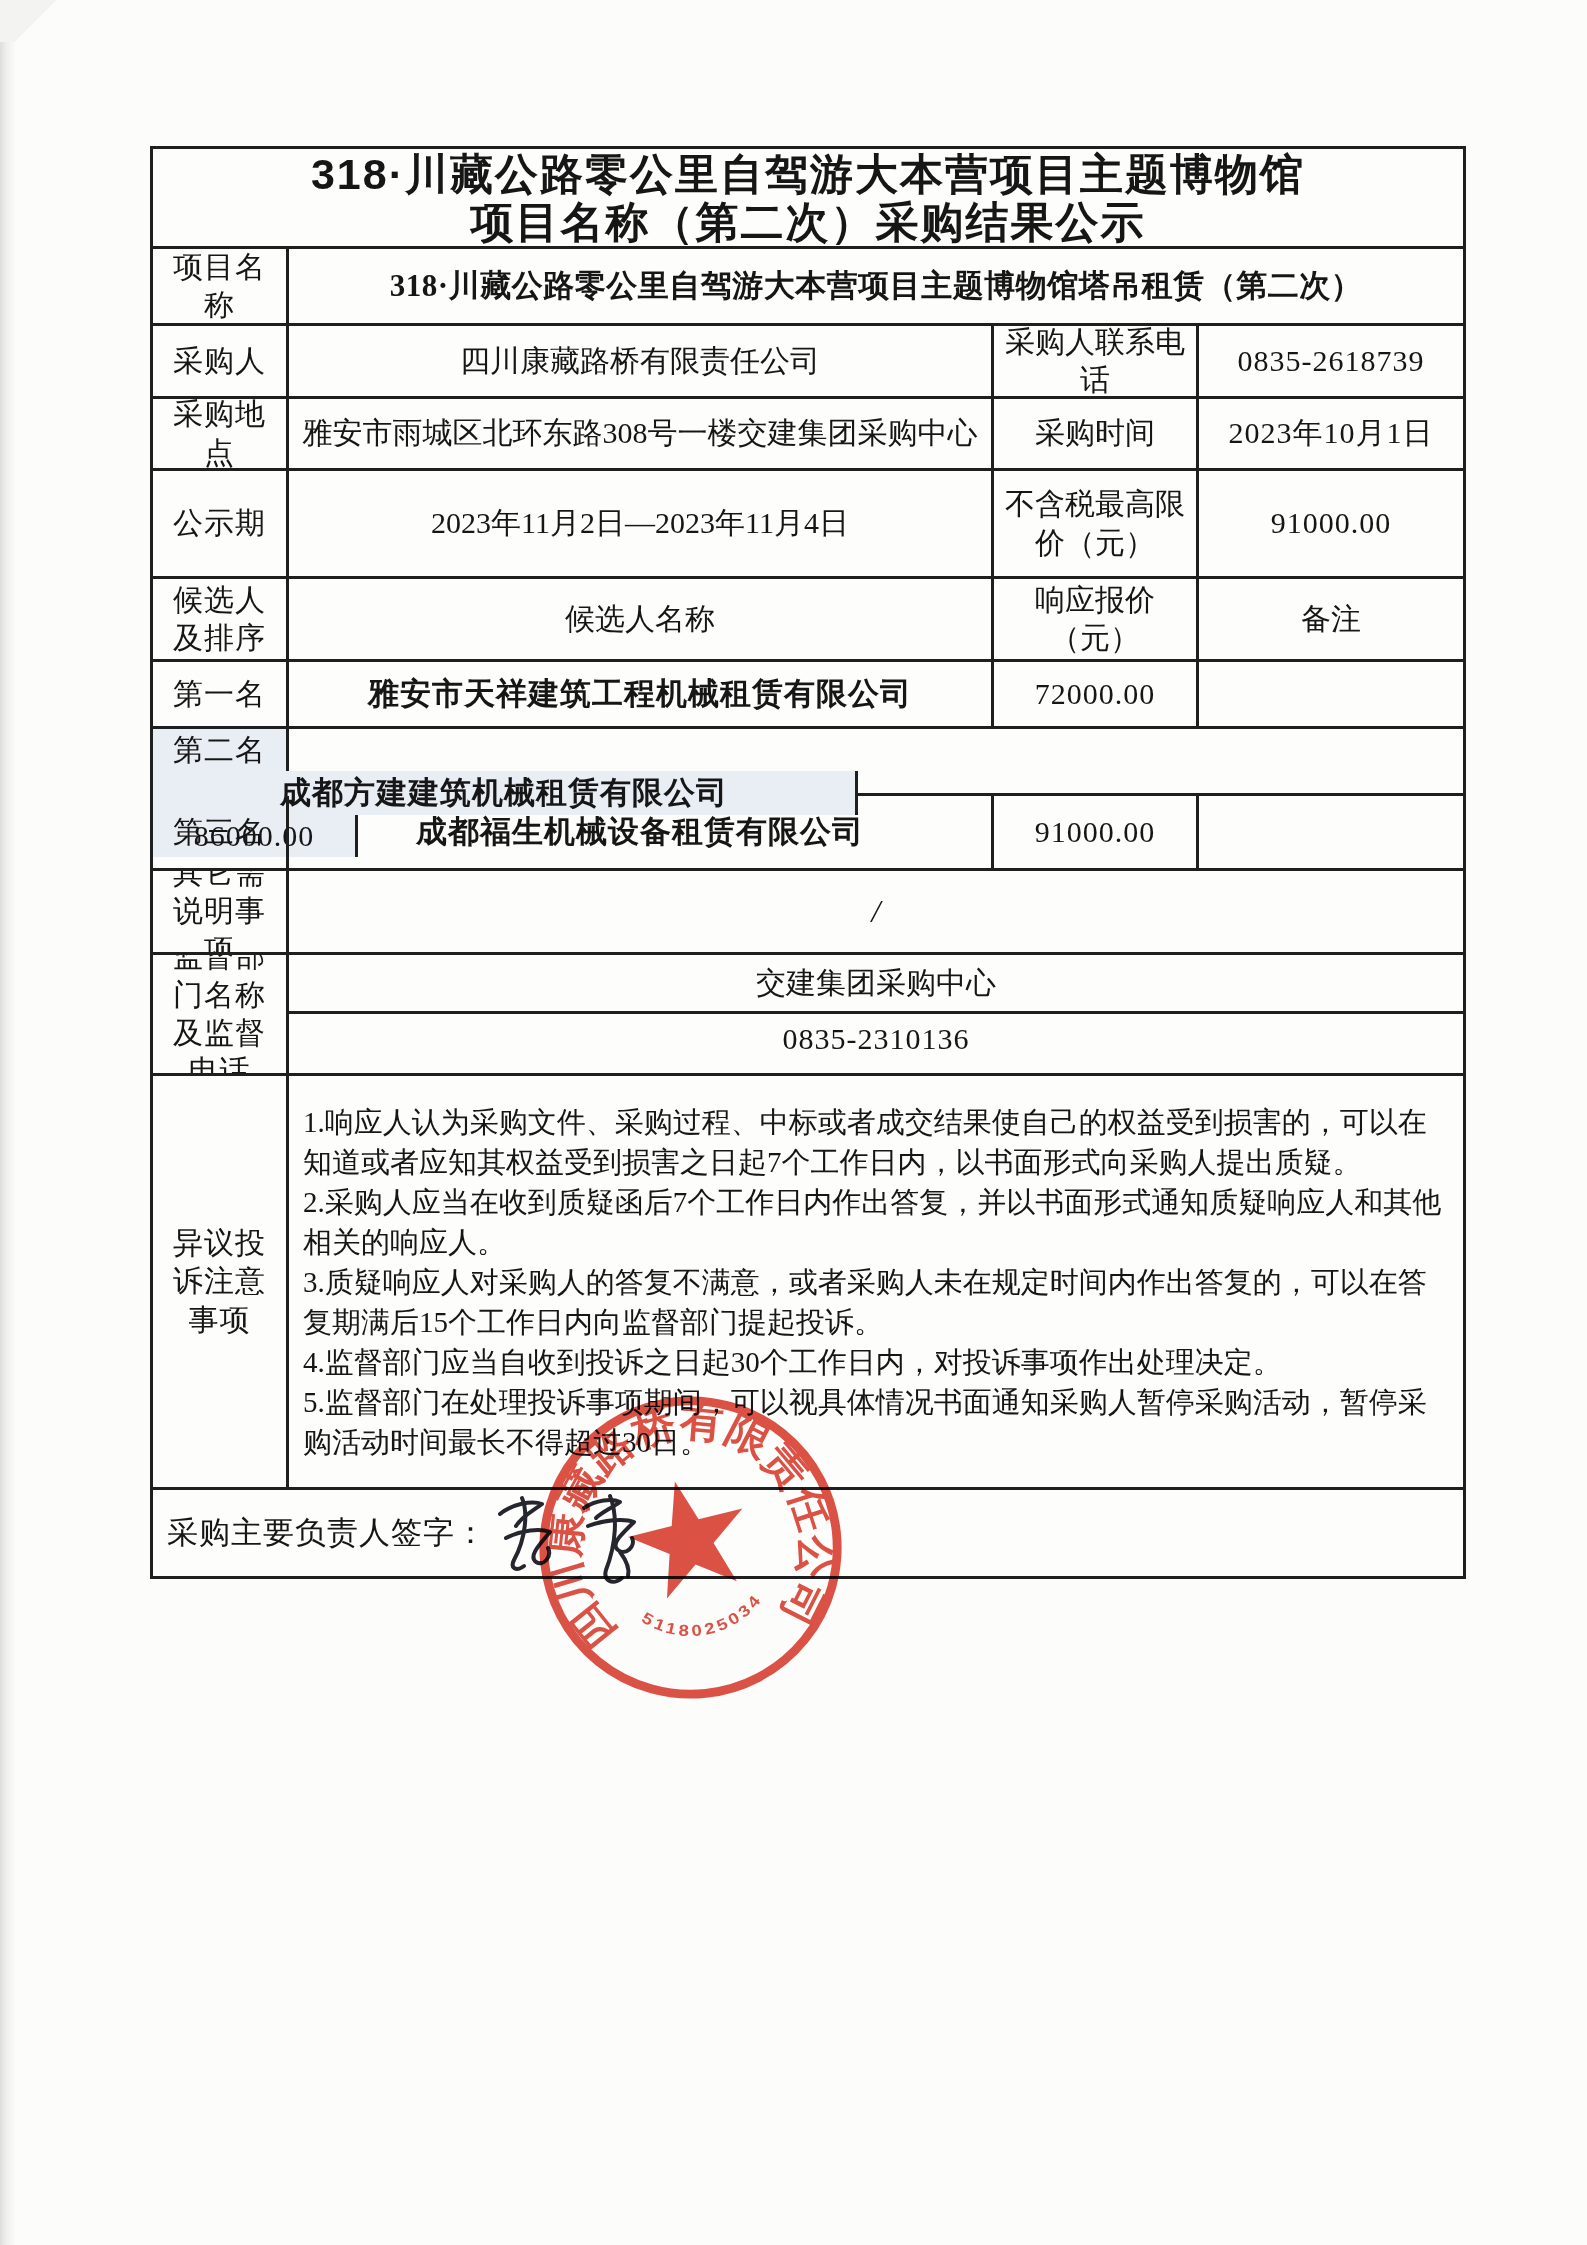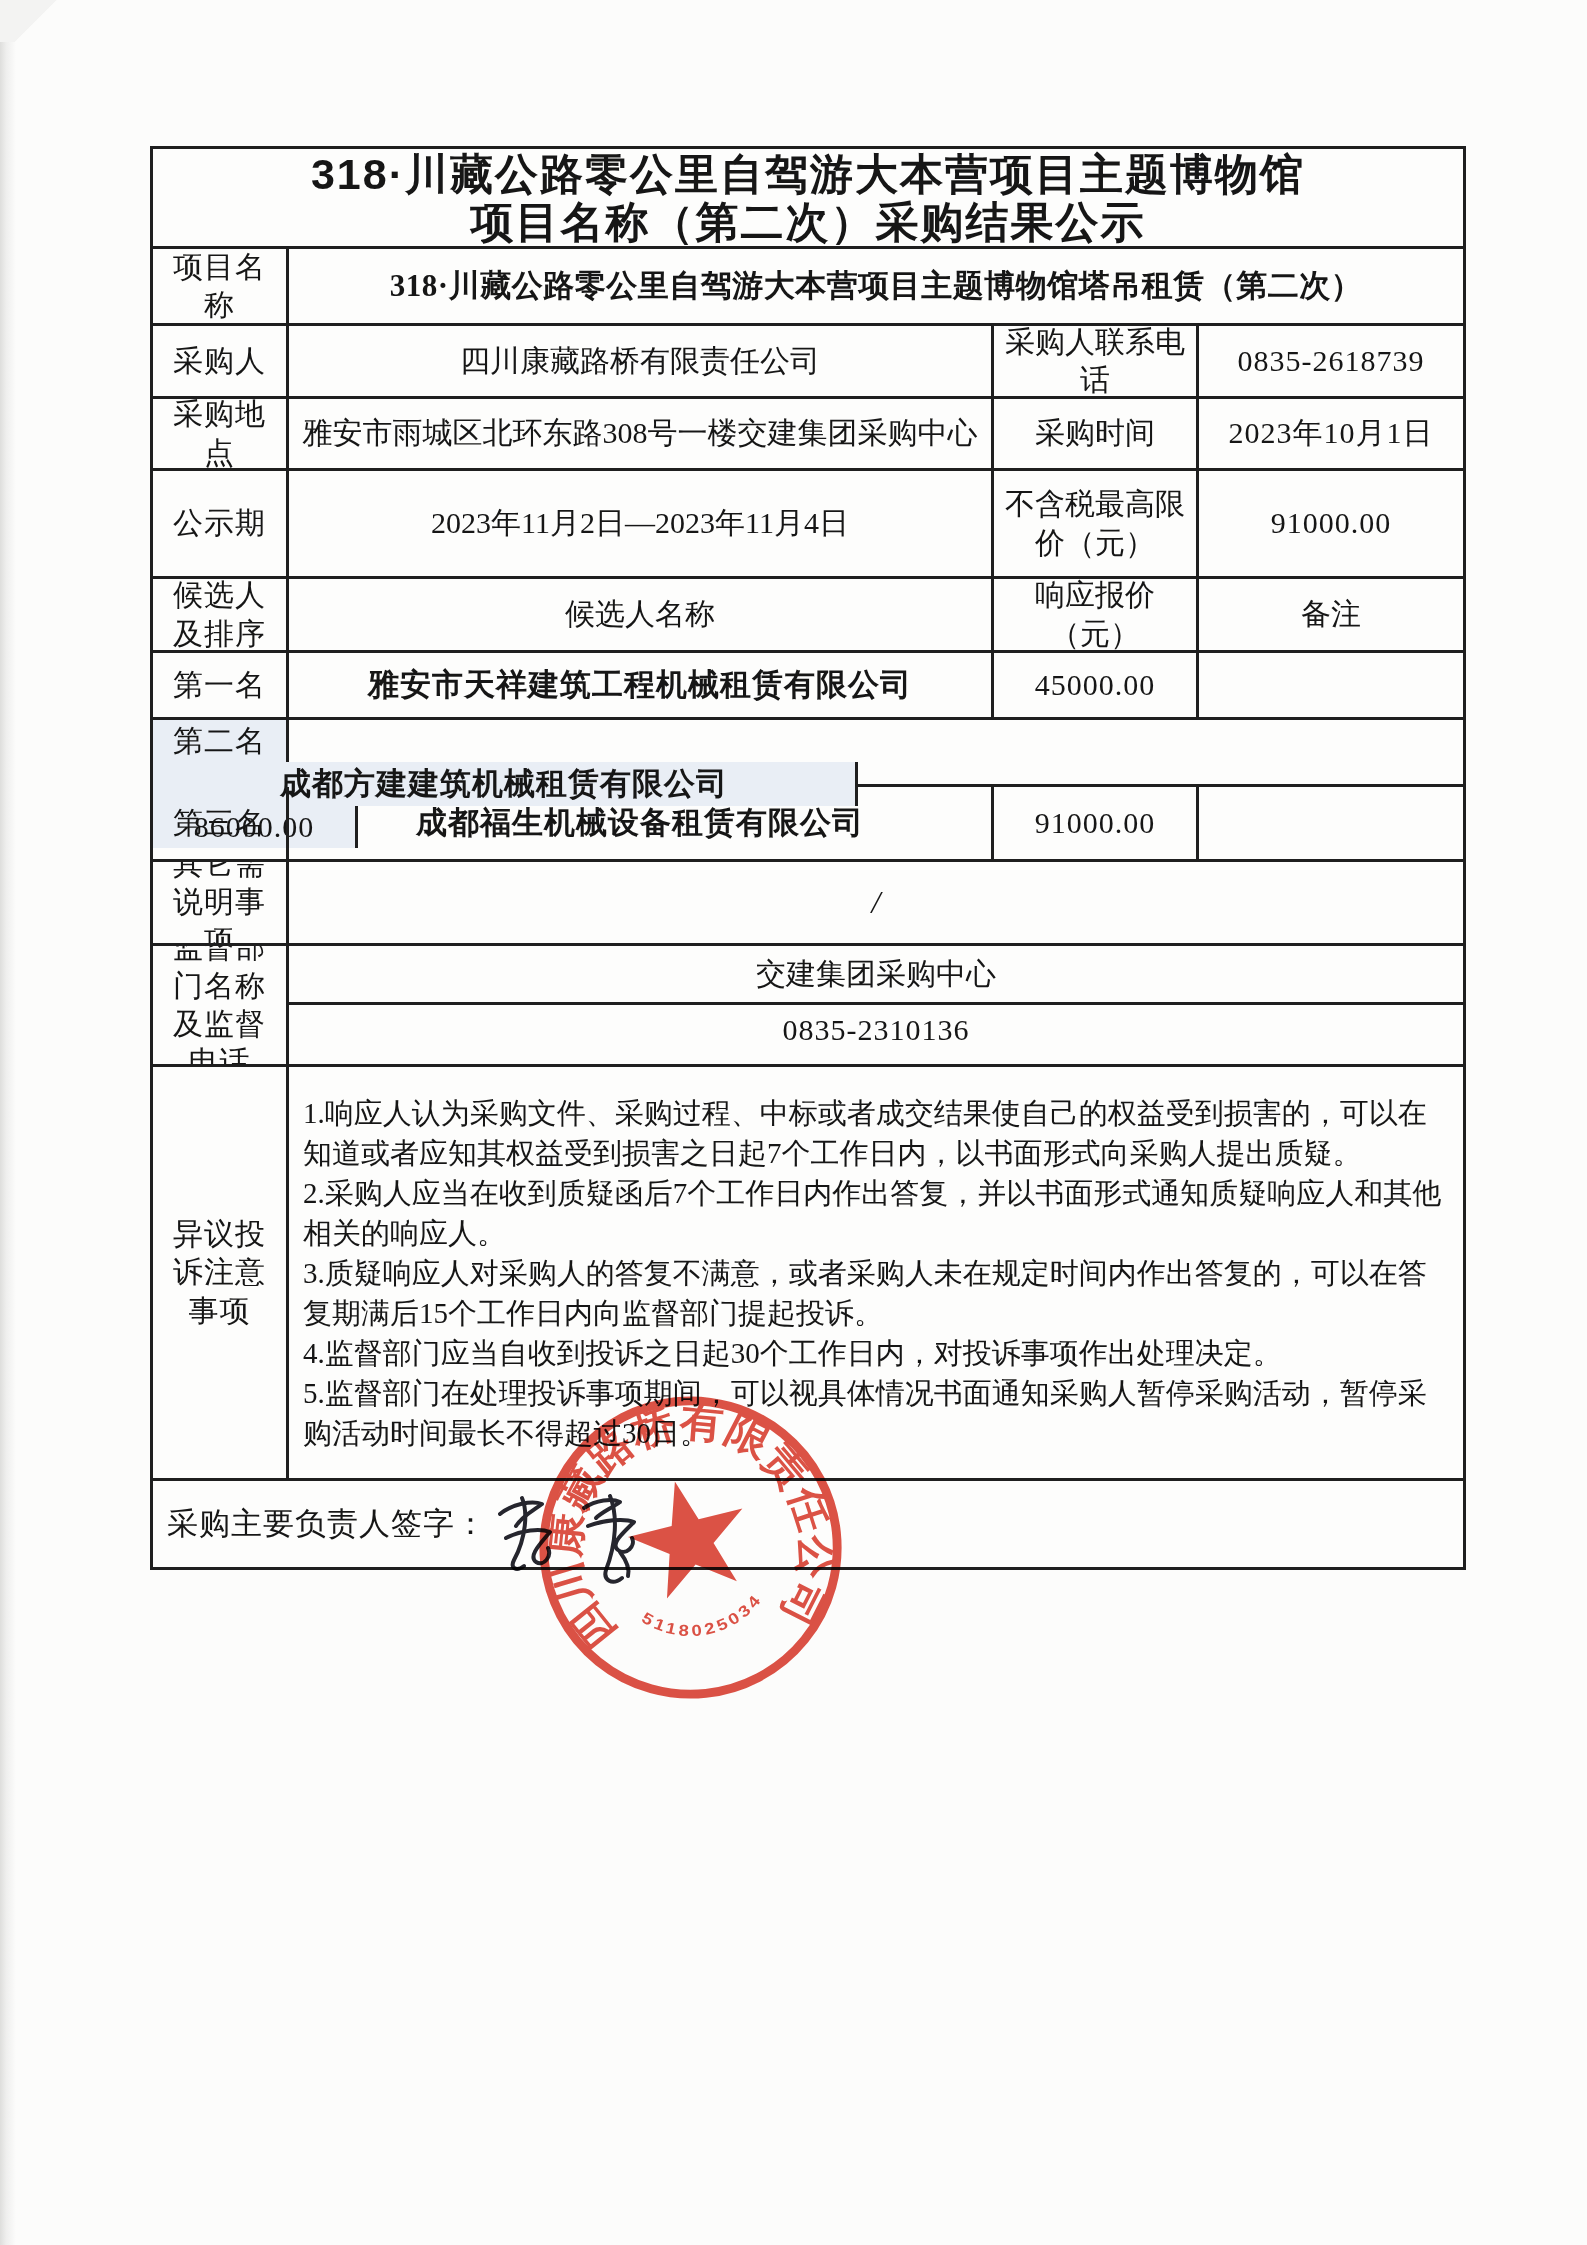--- a/index.html
+++ b/index.html
@@ -43,21 +43,21 @@
   .c-main{width:705px;flex:none;}
   .c-sub{width:205px;flex:none;}
   .c-last{flex:1;}
   .c-span{flex:1;}
   
   .r-title{height:100px;}
   .r-project{height:77px;}
   .r-buyer{height:73px;}
   .r-loc{height:72px;}
   .r-pub{height:108px;}
-  .r-candhead{height:74px;}
+  .r-candhead{height:83px;}
   .r-cand1{height:67px;}
   .r-cand2{height:67px;flex-direction:column;}
   .r-cand3{height:75px;}
   .r-other{height:84px;}
   .r-supa{height:59px;}
   .r-supb{height:51px;}
   .r-obj{height:414px;}
   .r-sign{height:86px;}
   
   .title-cell{
@@ -139,21 +139,21 @@
     <div class="row r-candhead">
       <div class="cell c-label">候选人及排序</div>
       <div class="cell c-main">候选人名称</div>
       <div class="cell c-sub">响应报价（元）</div>
       <div class="cell c-last">备注</div>
     </div>
 
     <div class="row r-cand1">
       <div class="cell c-label">第一名</div>
       <div class="cell c-main cand-name">雅安市天祥建筑工程机械租赁有限公司</div>
-      <div class="cell c-sub num">45000.00</div>
+      <div class="cell c-sub num">72000.00</div>
       <div class="cell c-last"></div>
     </div>
 
     <div class="row r-cand2">
       <div class="cell c-label hl">第二名</div>
       <div class="cell c-main cand-name hl">成都方建建筑机械租赁有限公司</div>
       <div class="cell c-sub num hl">86000.00</div>
       <div class="cell c-last"></div>
     </div>
 

